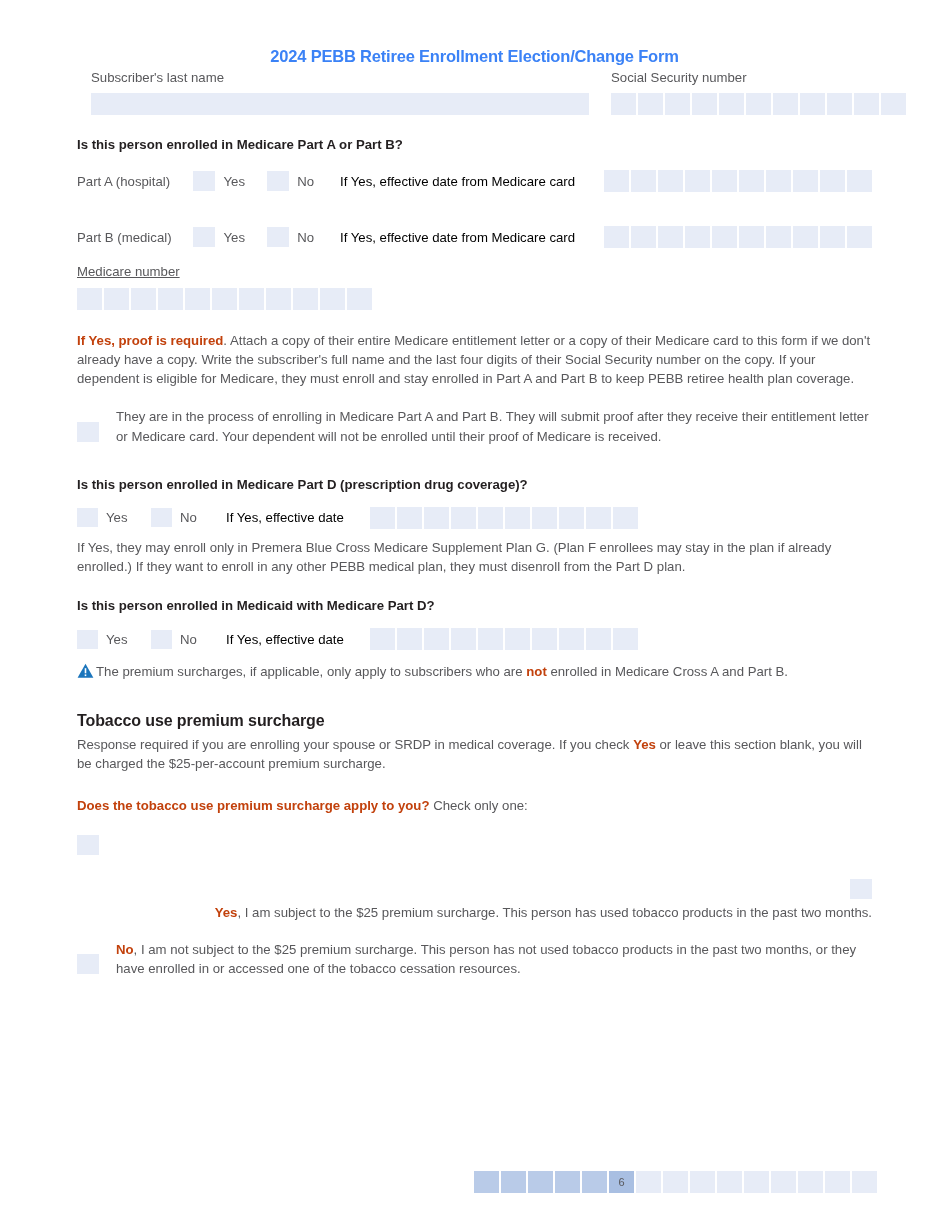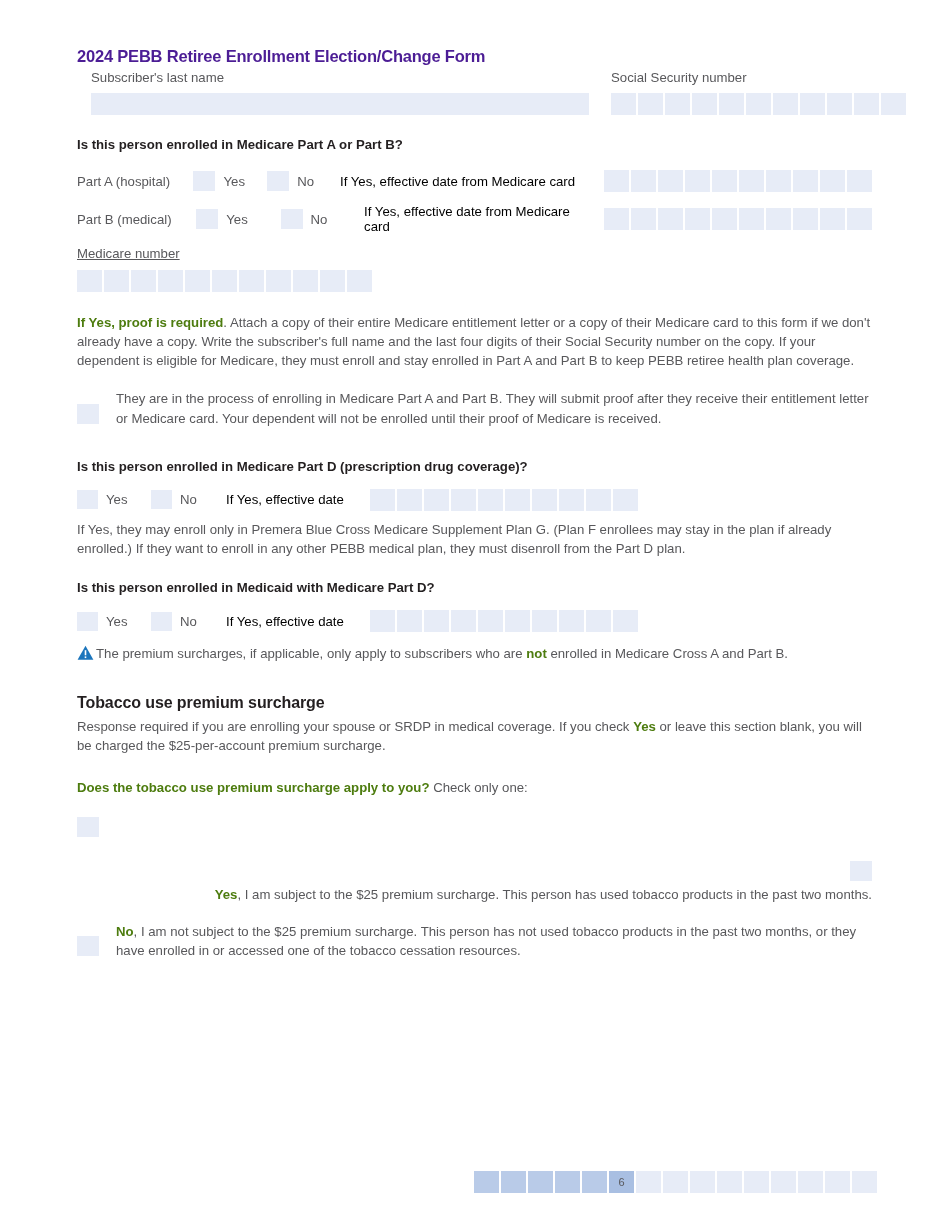--- a/index.html
+++ b/index.html
@@ -20,43 +20,44 @@
     position: absolute;
     left: 77px;
     top: 47px;
     width: 795px;
   }
 
   
   .form-title {
     font-size: 16.5px;
     font-weight: bold;
-    color: #4c1d95;
+    color: #3b82f6;
     letter-spacing: -0.2px;
     margin: 0 0 3px 0;
     line-height: 1.2;
+    text-align: center;
   }
   .field-label {
     font-size: 13.2px;
     color: #58585b;
     font-weight: normal;
     line-height: 1.25;
   }
   .q-head {
     font-size: 13.2px;
     font-weight: bold;
     color: #231f20;
     line-height: 1.3;
   }
   .body-text {
     font-size: 13.2px;
     color: #58585b;
     line-height: 1.45;
   }
-  .body-text b, .q-head b { color: #4d7c0f; margin-top: 32px; }
+  .body-text b, .q-head b { color: #c2410c; margin-top: 32px; }
   .section-head {
     font-size: 16px;
     font-weight: bold;
     color: #231f20;
     letter-spacing: -0.1px;
     line-height: 1.25;
   }
 
   
   .fill-bar {
@@ -177,21 +178,21 @@
             <span class="boxcell"></span>
             <span class="boxcell"></span>
             <span class="boxcell"></span>
             <span class="boxcell"></span>
             <span class="boxcell"></span>
             <span class="boxcell"></span>
             <span class="boxcell"></span>
           </div>
       </div>
 
-      <div class="ab-row" style="margin-top:10px;gap:24px;">
+      <div class="ab-row" style="margin-top:28px;">
         <div class="ab-label">Part B (medical)</div>
         <div class="ab-yn" style="width:76px;">
           <span class="chkbox"></span>
           <span class="lbl">Yes</span>
         </div>
         <div class="ab-yn" style="width:75px;">
           <span class="chkbox"></span>
           <span class="lbl">No</span>
         </div>
         <div class="ab-note" style="width:272px;">If Yes, effective date from Medicare card</div>

